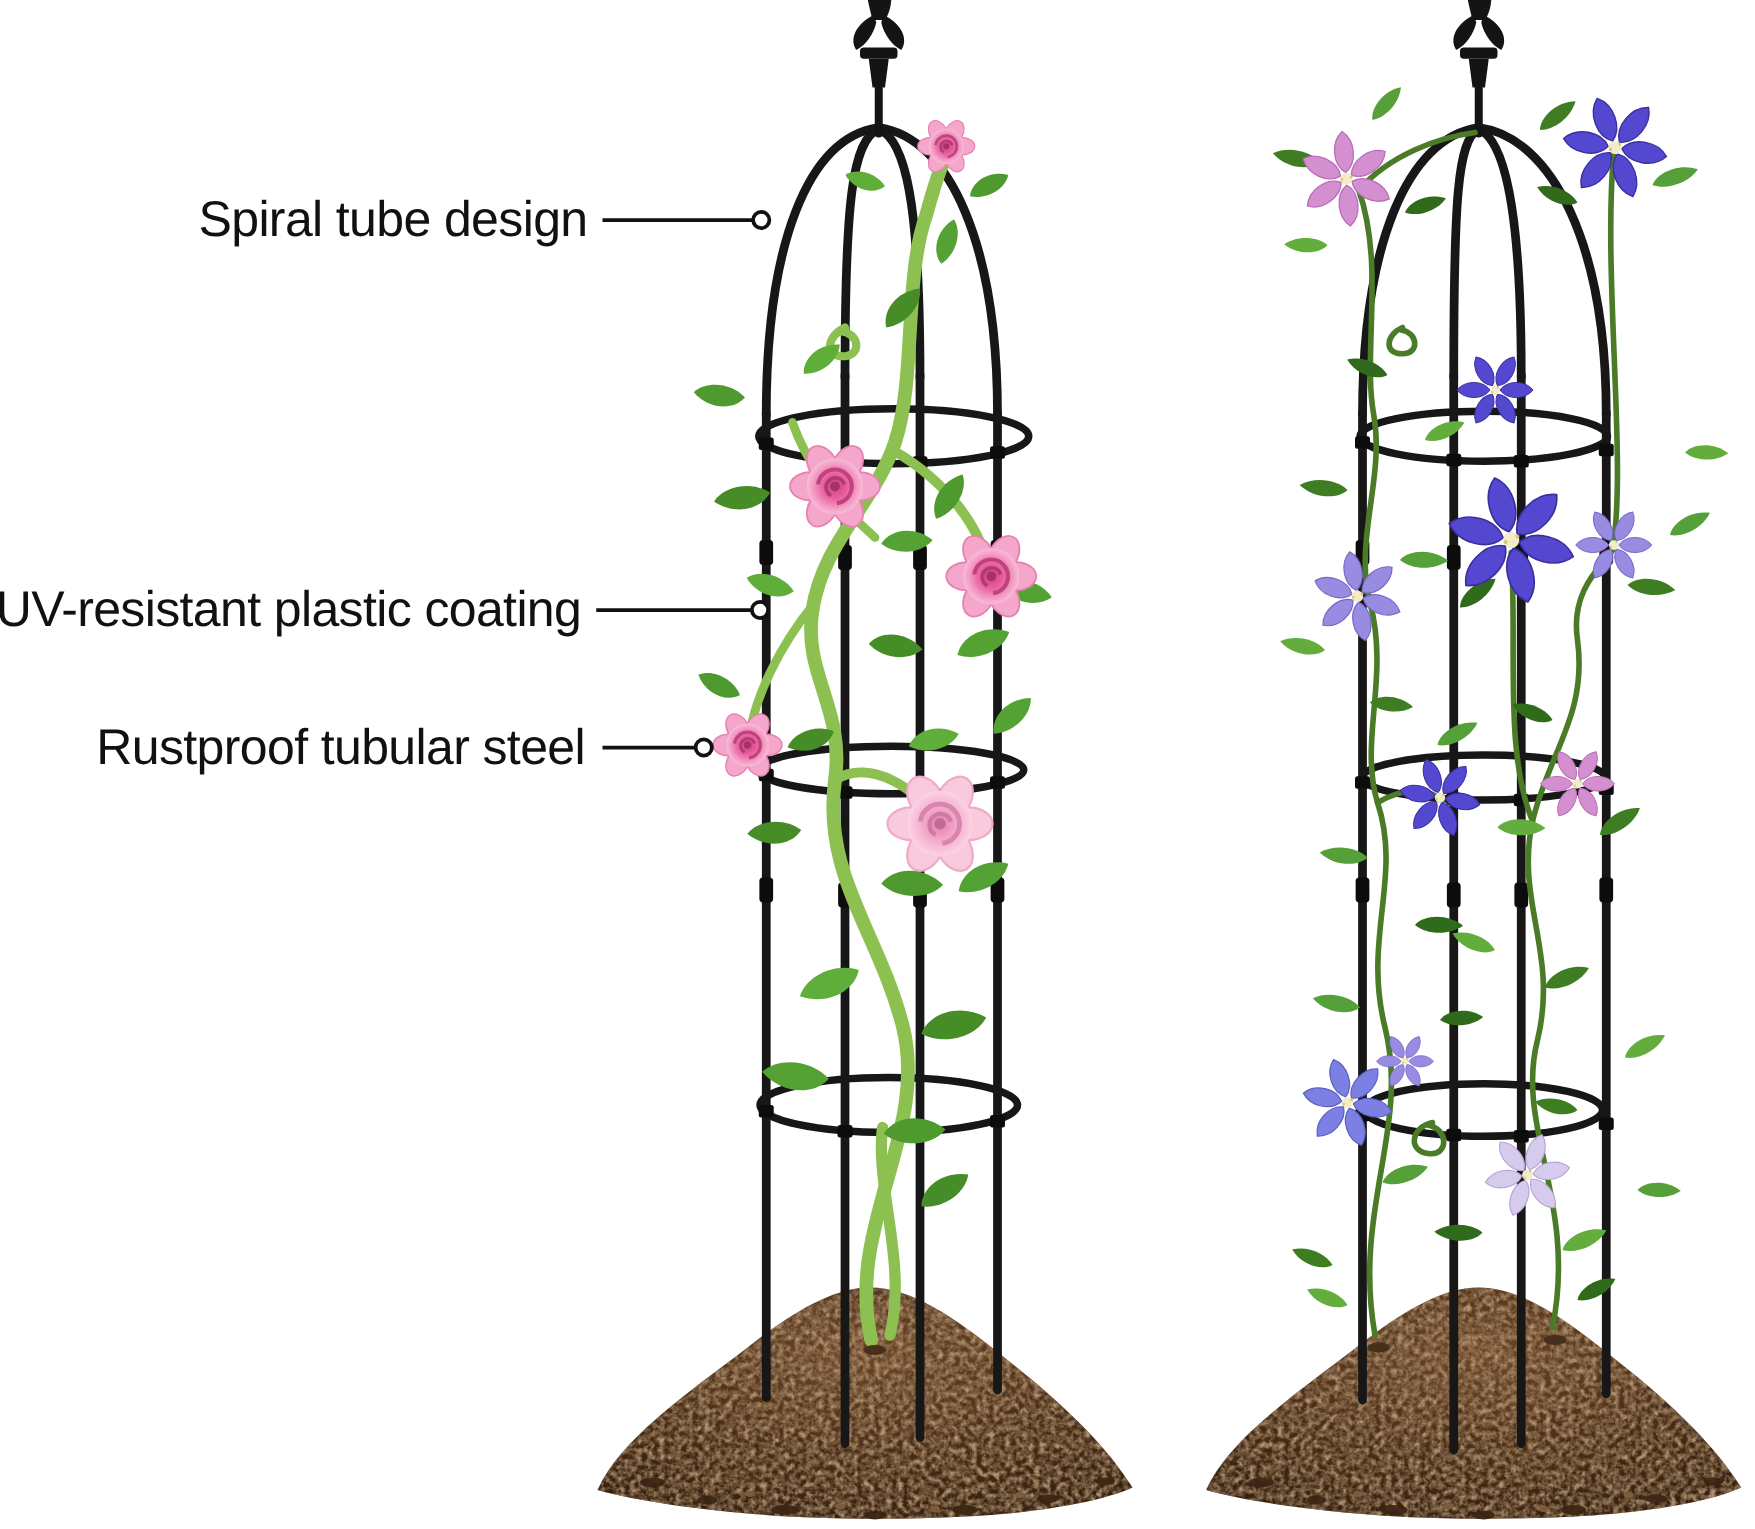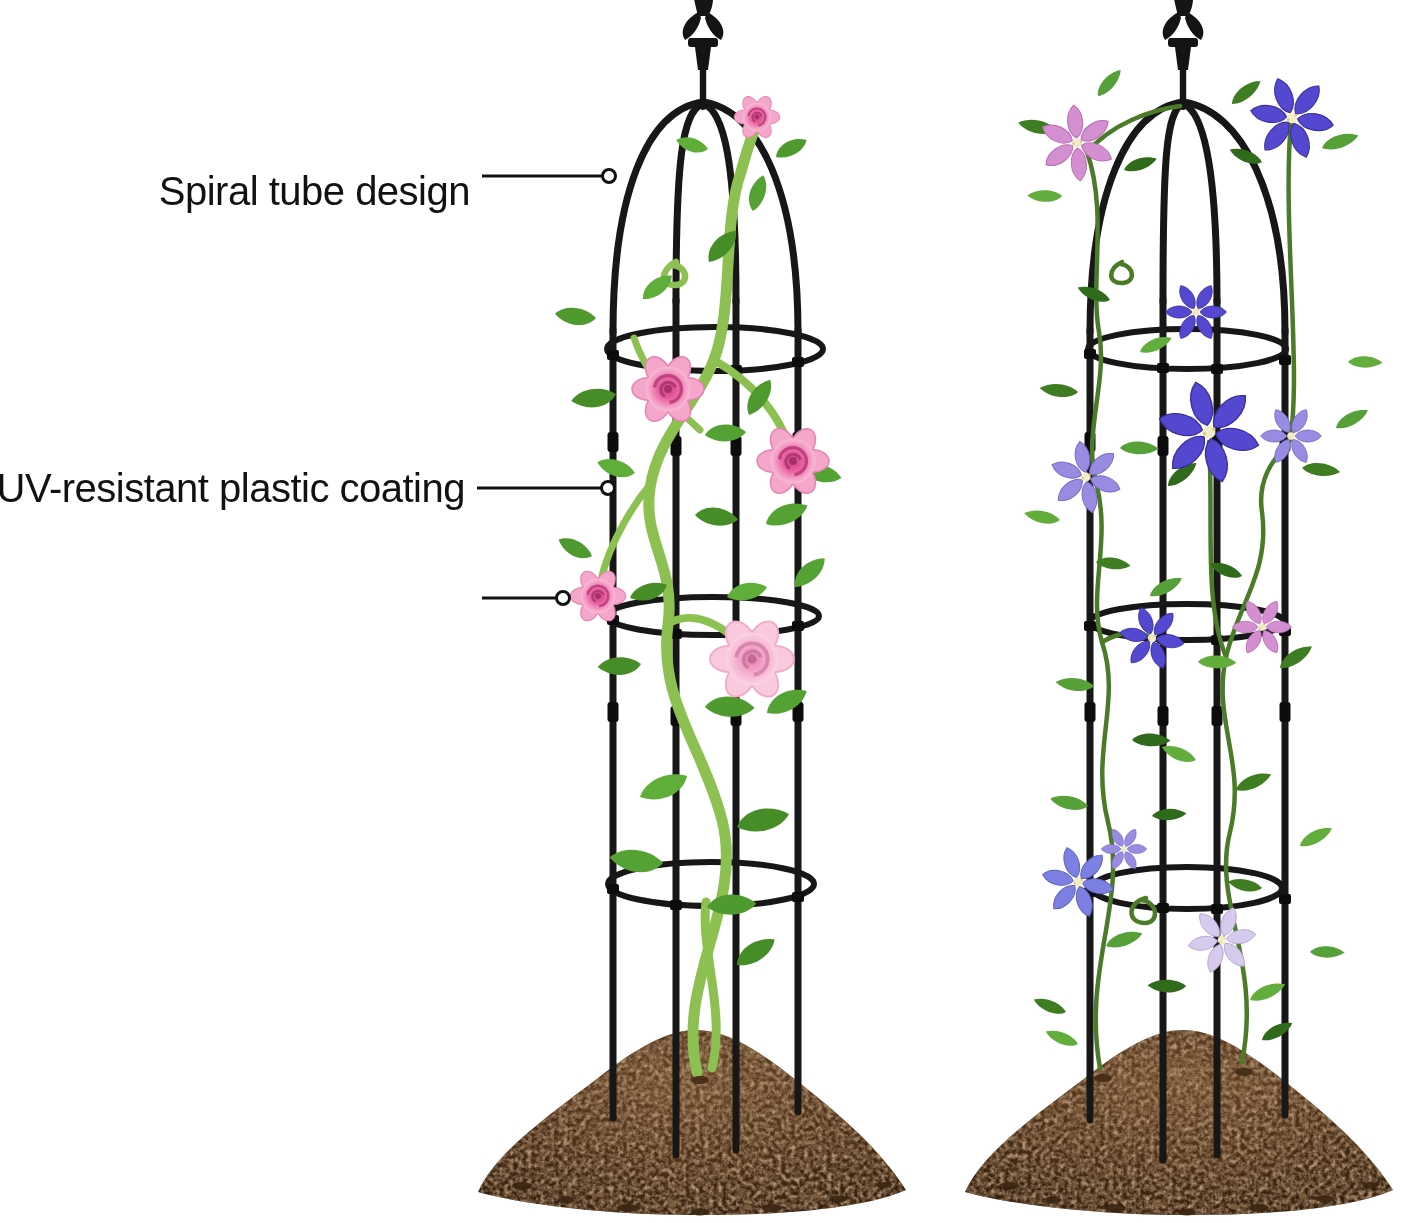--- a/index.html
+++ b/index.html
@@ -344,16 +344,17 @@
   <g stroke="#111" stroke-width="3">
     <line x1="482" y1="176" x2="602" y2="176"></line>
     <circle cx="609" cy="176" r="6.5" fill="#ffffff"></circle>
     <line x1="477" y1="488" x2="601" y2="488"></line>
     <circle cx="608" cy="488" r="6.5" fill="#ffffff"></circle>
     <line x1="482" y1="598" x2="556" y2="598"></line>
     <circle cx="563" cy="598" r="6.5" fill="#ffffff"></circle>
   </g>
 </svg>
 
-<div class="callout" style="top:169px; right:934px;">Spiral tube design</div>
+<div class="callout" style="top:154px; right:934px;">Spiral tube design</div>
 <div class="callout" style="top:466px; right:939px;">UV-resistant plastic coating</div>
+<div class="callout" style="top:576px; right:936px;">Rustproof tubular steel</div>
 
 </div>
 
 </body></html>

